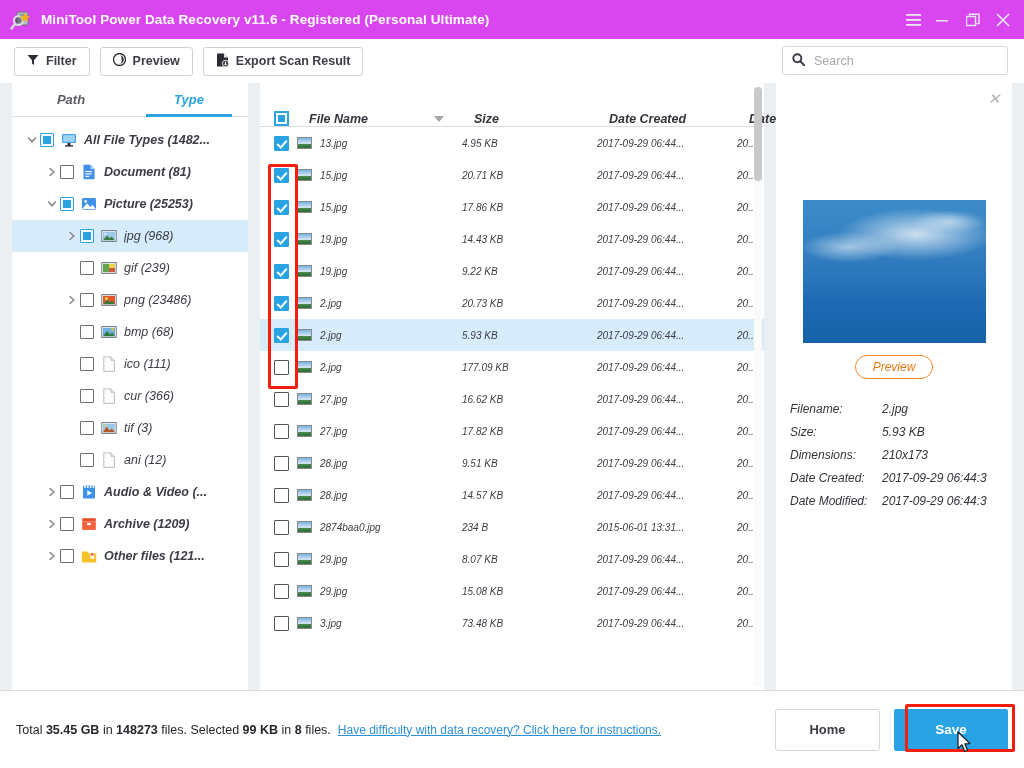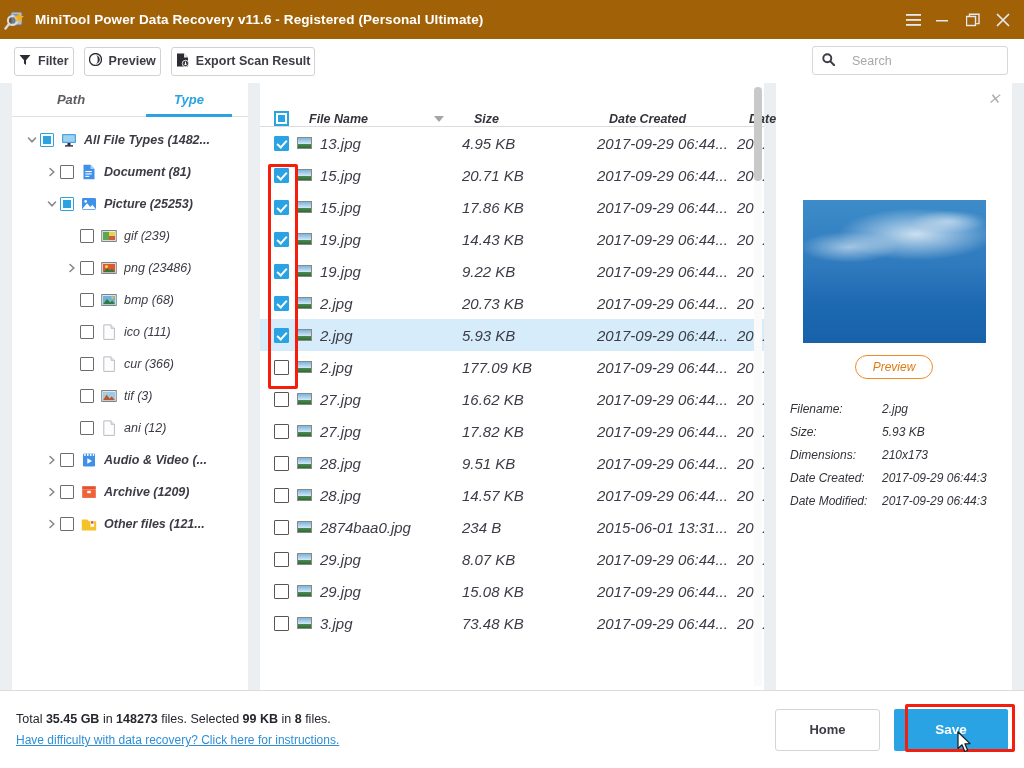--- a/index.html
+++ b/index.html
@@ -12,24 +12,24 @@
   #app {
     position: relative;
     width: 1024px; height: 768px;
     background: #ffffff;
     display: flex; flex-direction: column;
   }
 
   
   .titlebar {
     height: 39px;
-    background: #a16207;
+    background: #d946ef;
     display: flex; align-items: center;
     flex: 0 0 39px;
-    padding-left: 4px;
+    padding-left: 10px;
     position: relative;
   }
   .app-icon {
     width: 22px; height: 22px;
     position: relative;
     flex: 0 0 22px;
     margin-right: 9px;
   }
   .title-text {
     color: #ffffff;
@@ -60,38 +60,38 @@
     padding: 0 14px;
     position: relative;
   }
   .tbtn {
     height: 29px;
     border: 1px solid #d2d2d2;
     border-radius: 3px;
     background: #ffffff;
     display: inline-flex; align-items: center; justify-content: center;
     gap: 7px;
-    padding: 0 4px;
+    padding: 0 12px;
     margin-right: 10px;
     font-size: 12.5px;
     font-weight: bold;
     color: #3c3c46;
     cursor: pointer;
     white-space: nowrap;
   }
   .search-wrap {
     position: absolute;
     right: 16px; top: 7px;
-    width: 196px; height: 29px;
+    width: 226px; height: 29px;
     border: 1px solid #d7d7d7;
     border-radius: 3px;
     background: #fff;
     display: flex; align-items: center;
     padding: 0 9px;
-    gap: 17px;
+    gap: 9px;
   }
   .search-wrap input {
     border: none; outline: none;
     font-size: 12.5px;
     font-family: "Liberation Sans", sans-serif;
     color: #333;
     width: 100%;
     background: transparent;
   }
   .search-wrap input::placeholder { color: #a8a8a8; }
@@ -223,21 +223,21 @@
   .rows {
     flex: 1 1 auto;
     overflow: hidden;
     position: relative;
   }
   .row {
     height: 32px;
     display: flex; align-items: center;
     padding-left: 14px;
     cursor: pointer;
-    font-size: 15px;
+    font-size: 10px;
     color: #3c3c46;
     justify-content: center;
   }
   .row.sel { background: #d6ecfa; }
   .rcb {
     width: 15px; height: 15px; flex: 0 0 15px;
     border: 1.6px solid #555; background: #fff;
     margin-right: 8px; position: relative;
     border-radius: 1px;
   }
@@ -319,21 +319,21 @@
 
   
   .footer {
     height: 78px; flex: 0 0 78px;
     background: #ffffff;
     border-top: 1px solid #dcdcdc;
     display: flex; align-items: center;
     padding: 0 16px;
     position: relative;
   }
-  .f-left { display: flex; flex-direction: column; gap: 7px; }
+  .f-left { display: flex; flex-direction: row; gap: 7px; }
   .f-stat { font-size: 12.5px; color: #26262d; }
   .f-stat b { font-weight: bold; }
   .f-link {
     font-size: 12px; color: #2f8fd6;
     text-decoration: underline;
     cursor: pointer;
   }
   .f-right {
     position: absolute; right: 16px; top: 50%;
     transform: translateY(-50%);
@@ -493,20 +493,35 @@
               </svg>
             </div>
             <div class="cbox partial"></div>
             <div class="ficon"><svg width="16" height="16" viewBox="0 0 16 16">
                 <rect x="1" y="2" width="14" height="12" rx="1.4" fill="#3e90e8"></rect>
                 <circle cx="4.6" cy="5.4" r="1.3" fill="#fff"></circle>
                 <path d="M1 13.2 L6 7.2 L9.4 11 L11.3 8.8 L15 13.2z" fill="#fff"></path>
               </svg></div>
             <div class="nlabel bold">Picture (25253)</div>
           </div>
+          <div class="node sel" style="padding-left: 52px;">
+            <div class="arrow">
+              <svg width="10" height="10" viewBox="0 0 10 10">
+                <path d="M3 1.5 L6.8 5 L3 8.5" fill="none" stroke="#8a8a8a" stroke-width="1.6" stroke-linecap="round"></path>
+              </svg>
+            </div>
+            <div class="cbox partial"></div>
+            <div class="ficon"><svg width="16" height="16" viewBox="0 0 16 16">
+                <rect x="0.8" y="2.6" width="14.4" height="10.8" fill="#fff" stroke="#6b7785" stroke-width="1"></rect>
+                <rect x="2" y="3.8" width="12" height="8.4" fill="#9cc9e8"></rect>
+                <path d="M2 12.2 L6 7.4 L8.6 10.2 L10.5 8.6 L14 12.2z" fill="#3a7a45"></path>
+                <circle cx="4.4" cy="5.9" r="1" fill="#fff"></circle>
+              </svg></div>
+            <div class="nlabel">jpg (968)</div>
+          </div>
           <div class="node" style="padding-left: 52px;">
             <div class="arrow"></div>
             <div class="cbox"></div>
             <div class="ficon"><svg width="16" height="16" viewBox="0 0 16 16">
                 <rect x="0.8" y="2.6" width="14.4" height="10.8" fill="#fff" stroke="#6b7785" stroke-width="1"></rect>
                 <rect x="2" y="3.8" width="6" height="8.4" fill="#5ea64e"></rect>
                 <rect x="8" y="3.8" width="6" height="4.2" fill="#e8d44a"></rect>
                 <rect x="8" y="8" width="6" height="4.2" fill="#cf5a3c"></rect>
               </svg></div>
             <div class="nlabel">gif (239)</div>

